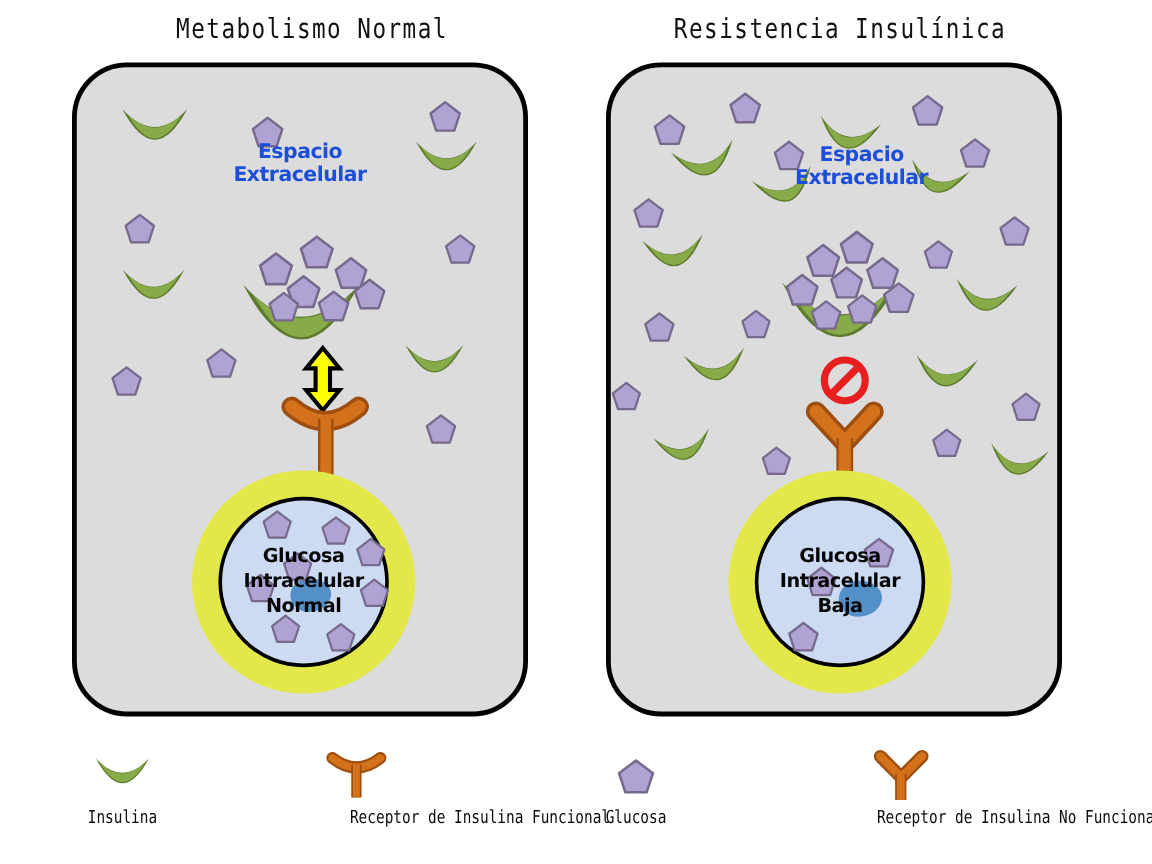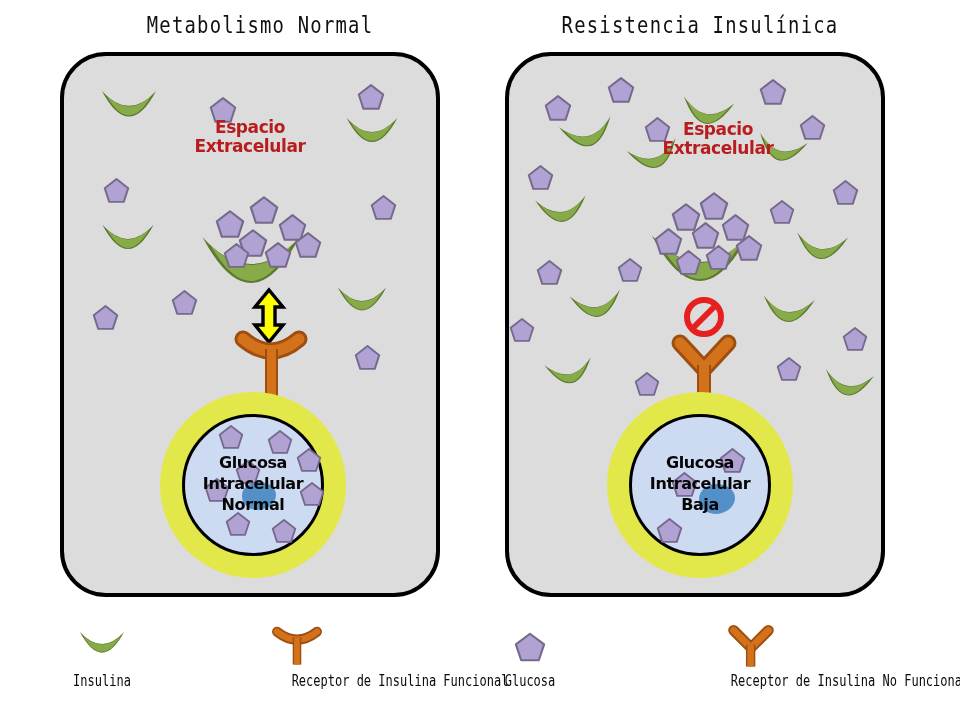--- a/index.html
+++ b/index.html
@@ -33,21 +33,21 @@
     border-radius:46px;
     box-sizing:border-box;
   }
 
   .space-label{
     position:absolute;
     font-family:"DejaVu Sans", sans-serif;
     font-weight:bold;
     font-size:17px;
     line-height:19px;
-    color:#b91c1c;
+    color:#1d4ed8;
     text-align:center;
     white-space:pre-line;
     letter-spacing:-0.4px;
   }
 
   
   .cell-outer{
     position:absolute;
     border-radius:50%;
     background:#e3e84a;

